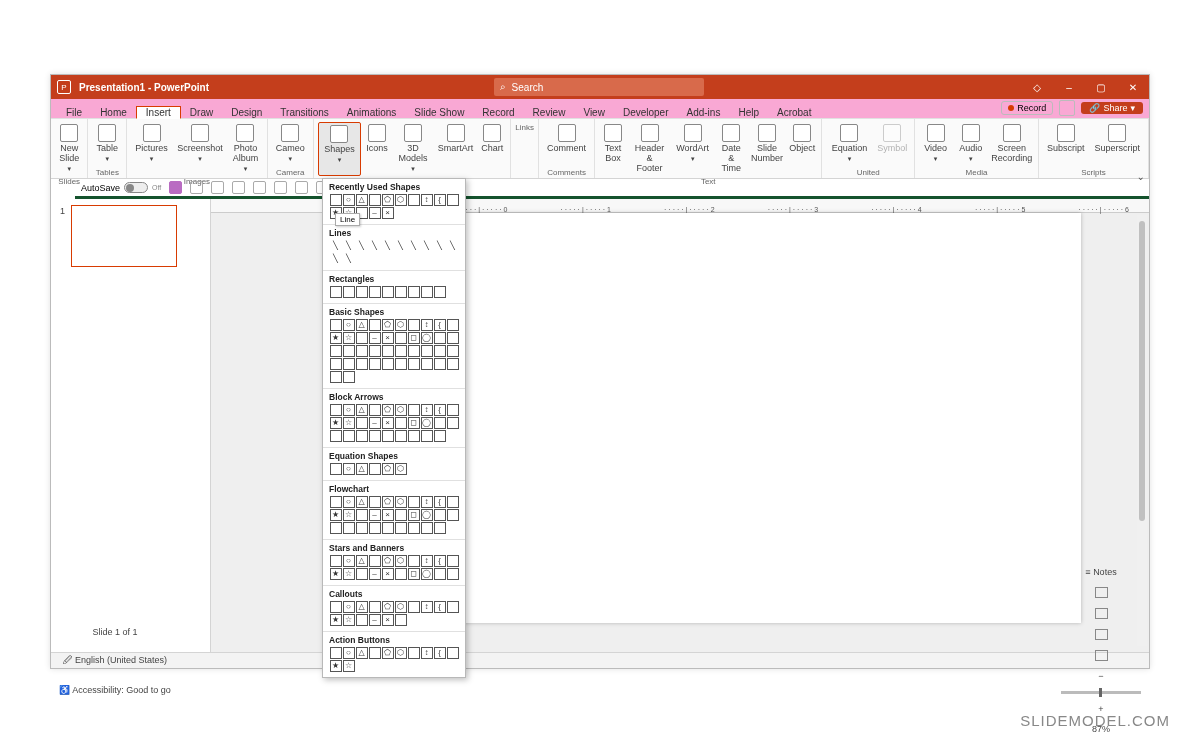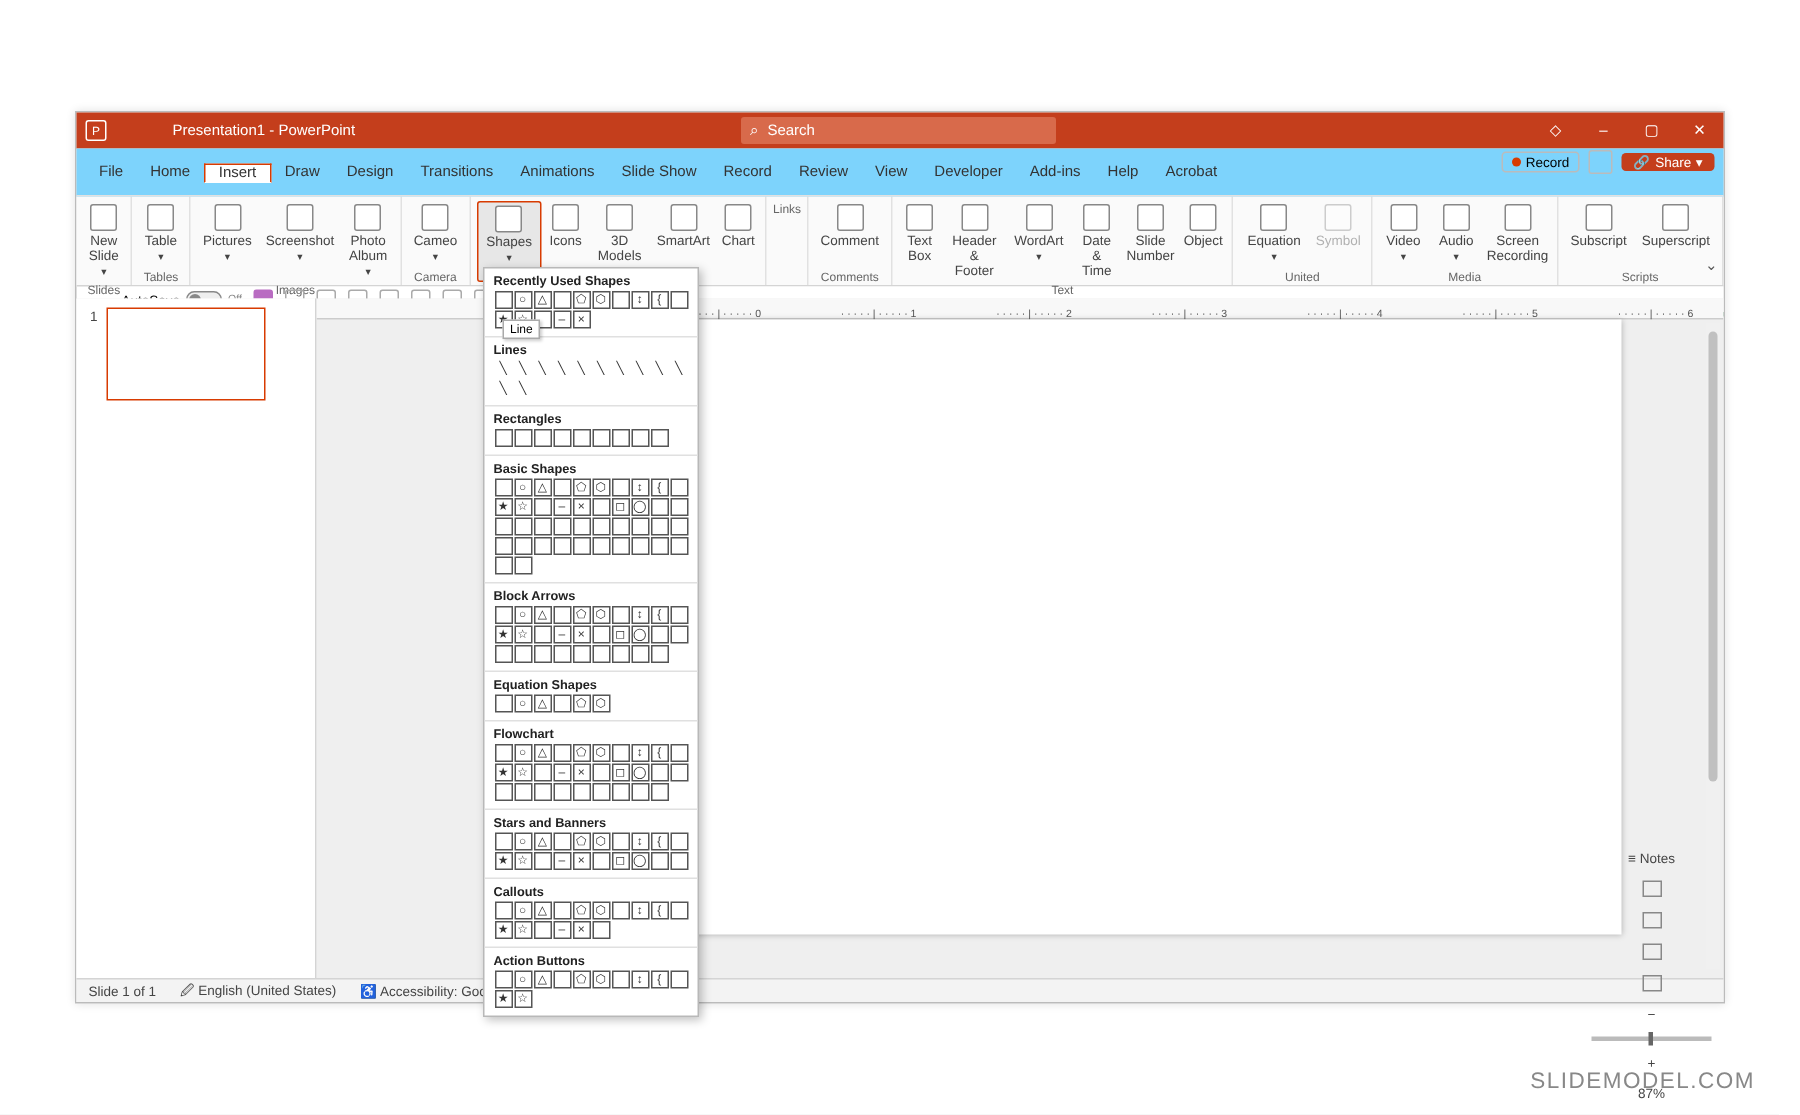--- a/index.html
+++ b/index.html
@@ -3,28 +3,28 @@
 <meta charset="utf-8">
 <style>
 * { box-sizing: border-box; margin: 0; padding: 0; font-family: "Segoe UI", Arial, sans-serif; }
 body { background: #fff; width: 1200px; height: 743px; position: relative; overflow: hidden; }
 
 .frame { position: absolute; left: 50px; top: 74px; width: 1100px; height: 595px; border: 1px solid #bbb; background: #fff; box-shadow: 0 0 6px rgba(0,0,0,.12); }
 
 
 .titlebar { height: 24px; background: #c43e1c; color: #fff; display:flex; align-items:center; font-size:10px; padding:0 6px; position:relative; }
 .titlebar .pp-icon { width:14px; height:14px; border:1px solid #fff; border-radius:2px; margin-right:8px; display:flex; align-items:center; justify-content:center; font-size:8px; }
-.titlebar .title { font-weight:400;margin-left:36px; }
+.titlebar .title { font-weight:700; }
 .searchbox { position:absolute; left:443px; top:3px; width:210px; height:18px; background:#d86a4b; border-radius:2px; display:flex; align-items:center; padding:0 6px; color:#fff; font-size:10px; gap:6px; }
 .searchbox .mag { font-size:10px; }
 .win-controls { position:absolute; right:0; top:0; display:flex; height:24px; align-items:center; }
 .win-controls div { width:32px; height:24px; display:flex; align-items:center; justify-content:center; color:#fff; font-size:10px; }
 
 
-.menubar { height:32px; background:#7dd3fc; border-bottom:1px solid #e1e1e1; display:flex; align-items:center; font-size:10px; padding-left:6px; position:relative; }
+.menubar { height:20px; background:#f9a8d4; border-bottom:1px solid #e1e1e1; display:flex; align-items:flex-end; font-size:10px; padding-left:6px; position:relative; }
 .menubar .tab { padding:0 9px; display:flex; align-items:center; color:#333; cursor:default; }
 .menubar .tab.active { border:1.5px solid #d83b01; border-bottom:1px solid #fff; position:relative; top:1px; background:#fff; font-weight:400; color:#333;}
 .menubar .right { position:absolute; right:6px; top:1px; display:flex; gap:6px; align-items:center; }
 .rec-btn { border:1px solid #bbb; border-radius:3px; padding:1px 6px; font-size:9px; display:flex; align-items:center; gap:3px;}
 .rec-btn::before{content:"";width:6px;height:6px;border-radius:50%;background:#d83b01;}
 .sq-btn { width:16px; height:16px; border:1px solid #bbb; border-radius:2px;}
 .share-btn { background:#c43e1c; color:#fff; border-radius:3px; padding:1px 8px; font-size:9px; display:flex; align-items:center; gap:3px;}
 
 
 .ribbon { height:60px; background:#fafafa; border-bottom:1px solid #d4d4d4; display:flex; font-size:9px; color:#444; }
@@ -65,21 +65,21 @@
 .dd-sec { padding:3px 6px 4px 6px; }
 .dd-sec .hdr { font-weight:700; margin-bottom:2px; color:#222; }
 .dd-sec .row { display:flex; flex-wrap:wrap; gap:0; }
 .dd-sec .row .sh { width:12px; height:12px; border:1px solid #555; margin:0 0.5px 1px 0.5px; font-size:8px; display:flex; align-items:center; justify-content:center; color:#333; line-height:1; cursor:default;}
 .dd-sec .row .sh.nob { border:none; }
 .dd-sec + .dd-sec { border-top:1px solid #e0e0e0; }
 .tooltip { position:absolute; left:12px; top:34px; background:#fff; border:1px solid #aaa; padding:1px 4px; font-size:8px; box-shadow:1px 1px 2px rgba(0,0,0,.2);}
 
 
 .status { position:absolute; left:0; right:0; bottom:0; height:16px; background:#f3f3f3; border-top:1px solid #d4d4d4; display:flex; align-items:center; font-size:9px; color:#444; padding:0 8px; justify-content:space-between;}
-.status .left{display:flex;gap:16px;align-items:center;}
+.status .left{display:flex;gap:16px;align-items:center;flex-direction:column;}
 .status .right{display:flex;gap:10px;align-items:center;flex-direction:column;}
 .status .vbtn{width:13px;height:11px;border:1px solid #888;}
 .zoom-slider{width:80px;height:3px;background:#bbb;position:relative;}
 .zoom-slider::after{content:"";position:absolute;left:38px;top:-3px;width:3px;height:9px;background:#666;}
 
 .watermark { position:absolute; right:30px; bottom:14px; font-size:15px; letter-spacing:1px; color:#888; font-weight:500;}
 </style>
 </head>
 <body>
 

